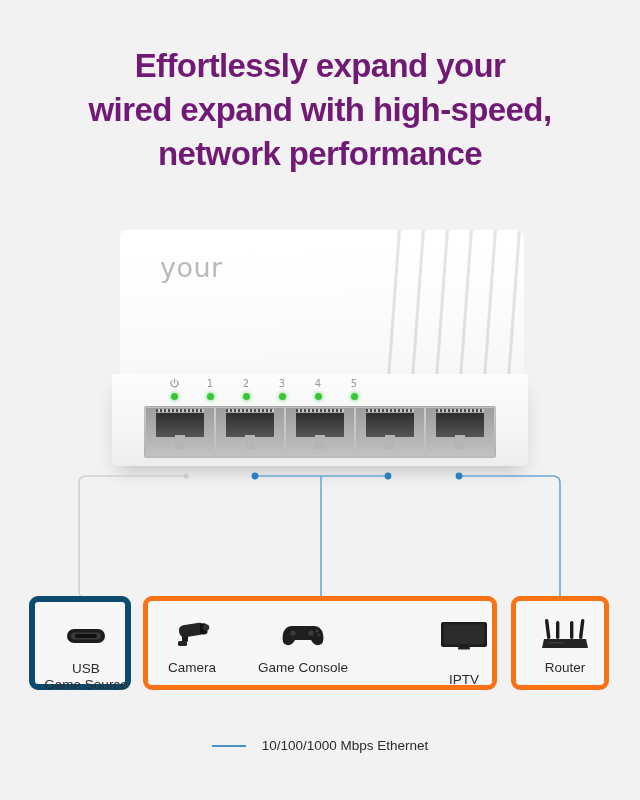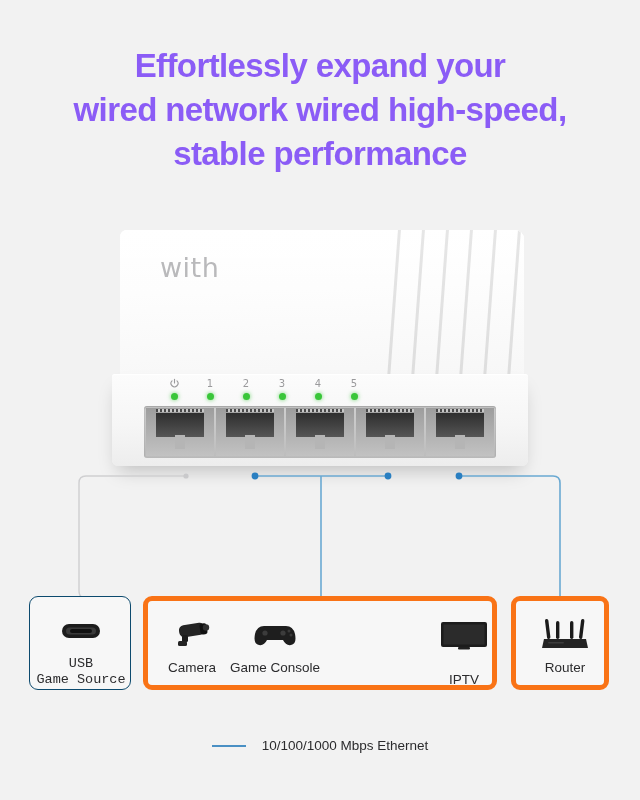--- a/index.html
+++ b/index.html
@@ -21,21 +21,21 @@
   #headline {
     position: absolute;
     top: 44px;
     left: 0;
     width: 640px;
     text-align: center;
     font-size: 33px;
     line-height: 44px;
     font-weight: 700;
     letter-spacing: -0.6px;
-    color: #8b5cf6;
+    color: #701a75;
   }
   #headline .hl-line { display: block; white-space: nowrap; }
 
   
   #device {
     position: absolute;
     left: 112px;
     top: 224px;
     width: 416px;
     height: 248px;
@@ -191,21 +191,21 @@
     width: 640px;
     height: 98px;
   }
   .box {
     position: absolute;
     top: 0;
     height: 94px;
     border-radius: 9px;
     background: #f7f7f7;
   }
-  .box.gray  { border: 1px solid #0c4a6e; font-family: Liberation Mono, monospace; }
+  .box.gray  { border: 6px solid #0c4a6e; }
   .box.blue  { border: 5px solid #f97316; }
 
   #box-usb    { left: 29px;  width: 102px; }
   #box-middle { left: 143px; width: 354px; }
   #box-router { left: 511px; width: 98px;  }
 
   .dev-item {
     position: absolute;
     top: 0;
     height: 94px;
@@ -250,35 +250,35 @@
   .legend-text {
     font-size: 13.5px;
     color: #2b2b2d;
   }
 </style>
 </head>
 <body>
 
 <div id="headline">
   <span class="hl-line">Effortlessly expand your</span>
-  <span class="hl-line">wired network wired high-speed,</span>
-  <span class="hl-line">stable performance</span>
+  <span class="hl-line">wired expand with high-speed,</span>
+  <span class="hl-line">network performance</span>
 </div>
 
 <div id="device">
 
   <div class="dev-top">
     <div class="dev-top-sheen"></div>
     <div class="groove g1"></div>
     <div class="groove g2"></div>
     <div class="groove g3"></div>
     <div class="groove g4"></div>
     <div class="groove g5"></div>
     <div class="groove g6"></div>
-    <div class="brand">with</div>
+    <div class="brand">your</div>
   </div>
 
   <div class="dev-front">
 
     <div class="led-row">
       <div class="led-cell">
         <span class="led-label">
           <svg width="11" height="11" viewBox="0 0 24 24" fill="none" stroke="#9a9a9c" stroke-width="2.4" stroke-linecap="round">
             <path d="M12 3 L12 11"></path>
             <path d="M6.6 6.2 A 7.6 7.6 0 1 0 17.4 6.2"></path>
@@ -382,21 +382,21 @@
           <rect x="30" y="5.5" width="7" height="11" rx="2.5" fill="#101010" transform="rotate(-9 33 11)"></rect>
           <circle cx="36" cy="9.5" r="3.2" fill="#2f2f2f"></circle>
           <rect x="12" y="17" width="6" height="7" rx="1.5" fill="#1c1c1c"></rect>
           <rect x="8" y="23" width="9" height="5" rx="1.5" fill="#242424"></rect>
         </svg>
       </div>
 
       <div class="dev-label">Camera</div>
     </div>
 
-    <div class="dev-item" style="left:76px; width:102px;">
+    <div class="dev-item" style="left:104px; width:102px;">
       <div class="dev-icon">
         <svg width="46" height="30" viewBox="0 0 46 30">
           <path d="M12 6 H34 Q41 6 43 14 Q45 24 39 25 Q34 26 31 20 H15 Q12 26 7 25 Q1 24 3 14 Q5 6 12 6 Z" fill="#1e1e1e"></path>
           <circle cx="13" cy="13" r="2.6" fill="#3c3c3c"></circle>
           <circle cx="31" cy="13" r="2.6" fill="#3c3c3c"></circle>
           <circle cx="37" cy="11" r="1.5" fill="#3a3a3a"></circle>
           <circle cx="39" cy="15" r="1.5" fill="#3a3a3a"></circle>
         </svg>
       </div>
       <div class="dev-label">Game Console</div>

